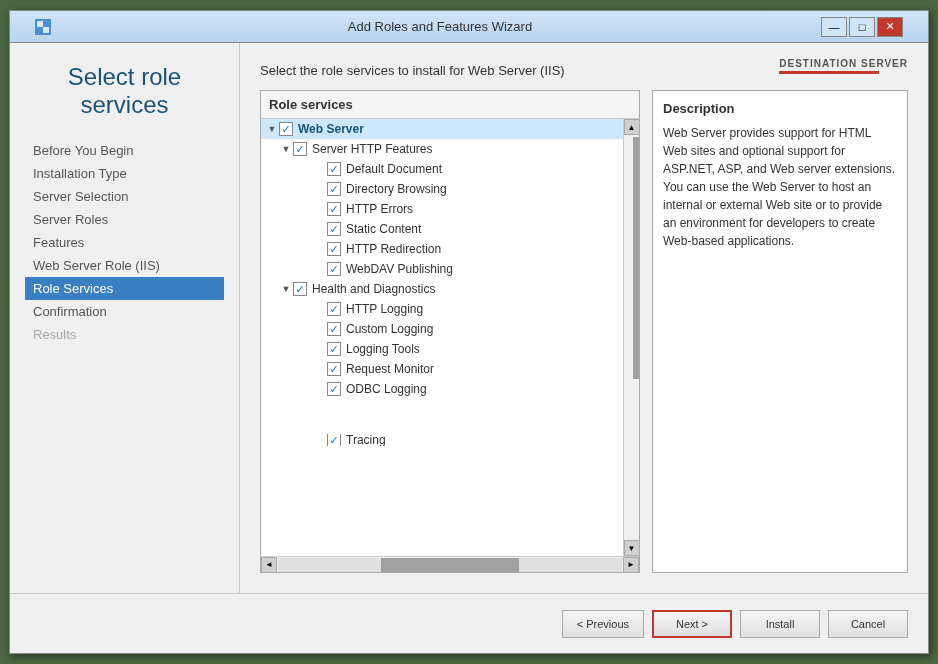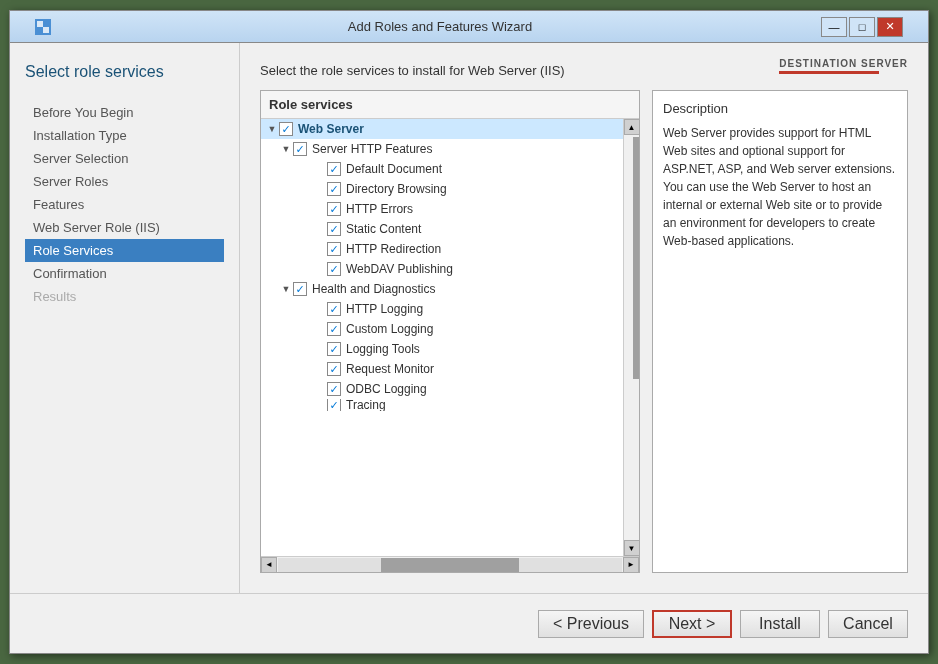--- a/index.html
+++ b/index.html
@@ -69,24 +69,25 @@
       overflow: hidden;
     }
     .left-panel {
       width: 230px;
       background: #f0f0f0;
       padding: 20px 15px;
       border-right: 1px solid #ccc;
       flex-shrink: 0;
     }
     .page-title {
-      font-size: 16px;
+      font-size: 24px;
       color: #1a5276;
       font-weight: 300;
       margin-bottom: 20px;
+      text-align: center;
     }
     .nav-list {
       list-style: none;
     }
     .nav-item {
       padding: 4px 8px;
       color: #555;
       font-size: 13px;
       cursor: pointer;
     }
@@ -239,21 +240,21 @@
       height: 14px;
       background: #a0a0a0;
     }
     .desc-panel {
       flex: 1;
       border: 1px solid #aaa;
       background: white;
       padding: 10px;
     }
     .desc-title {
-      font-weight: normal;
+      font-weight: bold;
       color: #333;
       margin-bottom: 8px;
       font-size: 13px;
     }
     .desc-text {
       font-size: 12px;
       color: #333;
       line-height: 1.5;
     }
     .bottom-bar {
@@ -267,21 +268,21 @@
       gap: 8px;
       flex-shrink: 0;
     }
     .btn {
       height: 28px;
       min-width: 80px;
       padding: 0 14px;
       border: 1px solid #aaa;
       background: linear-gradient(to bottom, #f5f5f5, #e0e0e0);
       color: #333;
-      font-size: 16px;
+      font-size: 11px;
       cursor: pointer;
       display: flex;
       align-items: center;
       justify-content: center;
       text-align: right;
     }
     .btn.highlighted {
       border: 2px solid #c0392b;
     }
   </style>
@@ -417,21 +418,21 @@
                 <div class="checkbox checked"></div>
                 <span class="item-label">Request Monitor</span>
               </div>
 
               <div class="tree-item indent-2">
                 <span class="expand-arrow" style="visibility:hidden;">▶</span>
                 <div class="checkbox checked"></div>
                 <span class="item-label">ODBC Logging</span>
               </div>
 
-              <div class="tree-item indent-2" style="overflow:hidden; max-height:12px;">
+              <div class="tree-item indent-2" style="overflow:hidden; max-height:12px;margin-top:35px;">
                 <span class="expand-arrow" style="visibility:hidden;">▶</span>
                 <div class="checkbox checked"></div>
                 <span class="item-label">Tracing</span>
               </div>
             </div>
 
             <div class="tree-scroll">
               <div class="scroll-btn">▲</div>
               <div style="flex:1; background:#e0e0e0; margin:1px; position:relative;">
                 <div class="scroll-thumb" style="position:absolute; top:0; width:12px; height:60%;"></div>

